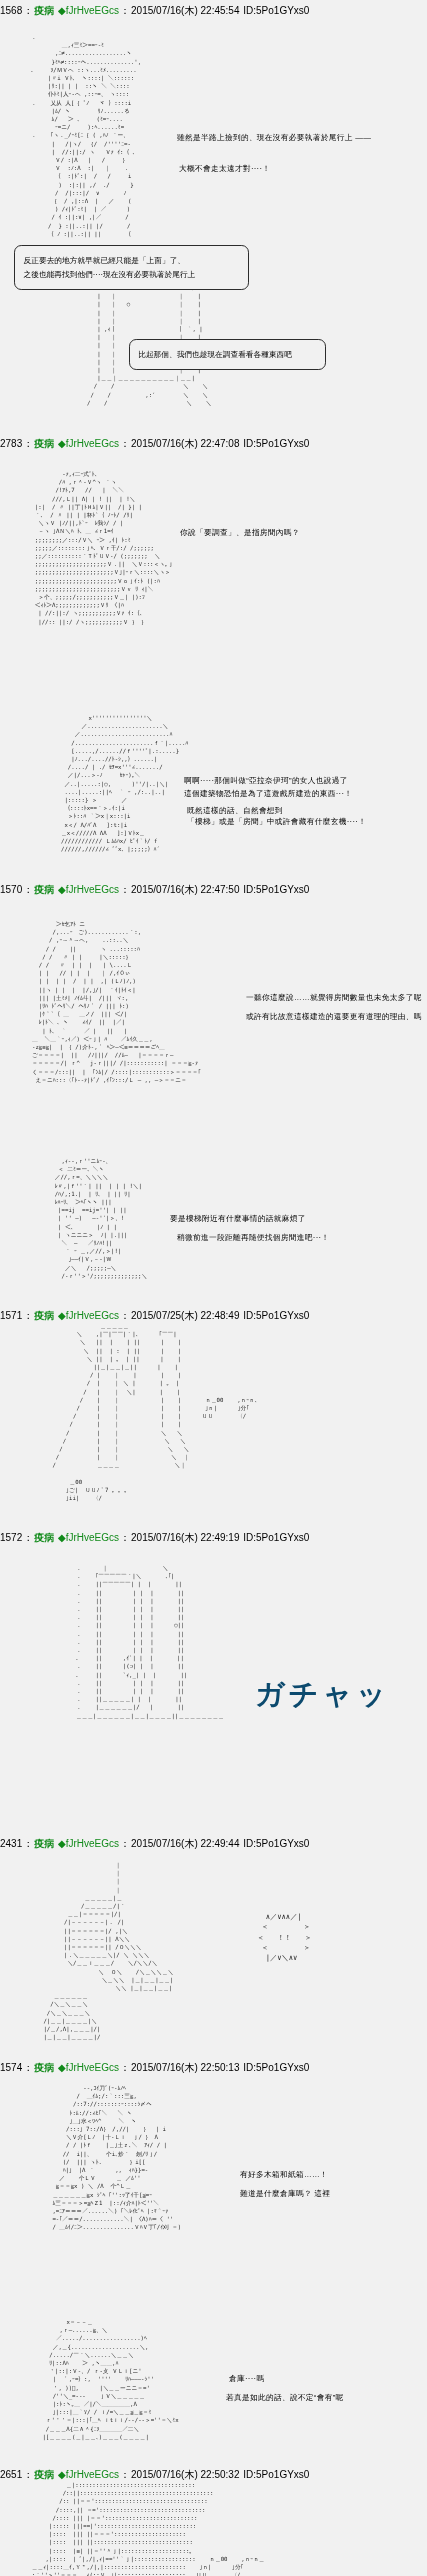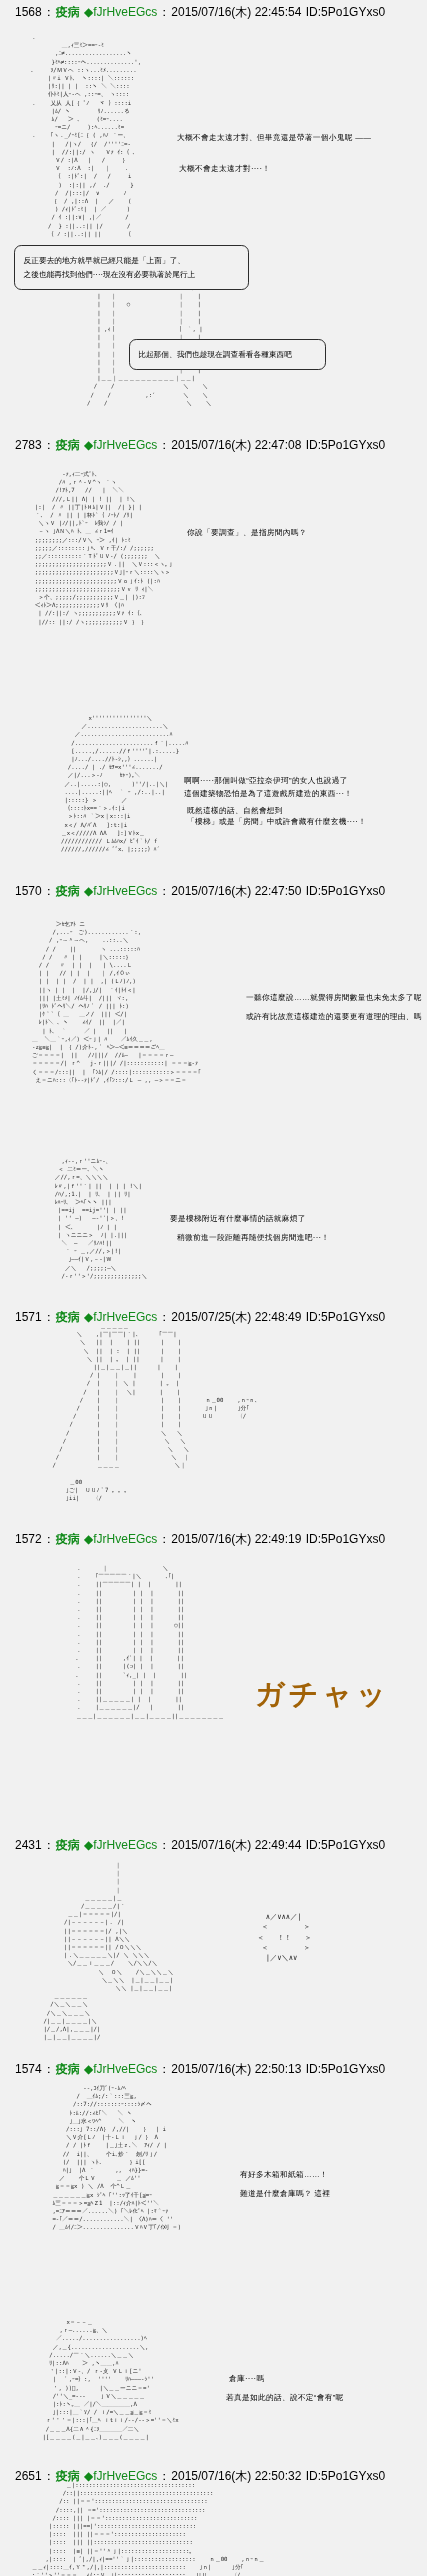--- a/index.html
+++ b/index.html
@@ -1,28 +1,28 @@
 <!DOCTYPE html>
 <html style="font-size:8.2px"><head>
 <meta charset="utf-8">
 <style>
   html,body{margin:0;padding:0;background:#e8e8e8;}
   .page{position:relative;width:428px;height:3148px;background:#f1f1f1;overflow:hidden;
         font-family:"Liberation Sans",sans-serif;color:#111;}
-  .hdr{position:absolute;left:15px;font-size:12px;white-space:nowrap;color:#000;}
+  .hdr{position:absolute;left:0;font-size:10px;white-space:nowrap;color:#000;}
   .hdr span{margin-right:1px;}
   .hdr .nm{color:#118a1a;font-weight:bold;}
   .hdr .tp{color:#118a1a;}
   .aa{position:absolute;margin:0;font-family:"DejaVu Sans Mono",monospace;font-size:5.7px;
       line-height:8.2px;color:#1c1c1c;white-space:pre;}
   .dlg{position:absolute;font-size:7.7px;white-space:pre;color:#000;letter-spacing:0.3px;}
   .bub{position:absolute;border:1px solid #2c2c2c;border-radius:7.2px;background:#f1f1f1;
        display:flex;flex-direction:column;justify-content:center;padding:3.1px 8.2px;
        font-size:7.7px;line-height:13.4px;white-space:pre;color:#000;z-index:3;}
-  .sfx{position:absolute;font-size:29px;font-weight:bold;letter-spacing:4.1px;color:#a16207;
+  .sfx{position:absolute;font-size:29px;font-weight:bold;letter-spacing:4.1px;color:#0c4a6e;
        font-family:Liberation Sans, sans-serif;white-space:nowrap;}
 </style>
 </head>
 <body>
 
 <div class="page">
 
   <div>
     <div class="hdr" style="top:4.1px">
       <span>1568</span><span>：</span><span class="nm">疫病</span>
@@ -47,21 +47,21 @@
        Ｖ/ :|Λ   |   /     ｝
        Ｖ  :ﾉ:Λ  :|   ｜    ．
        ｛  :|ﾄﾞ:|  /   /     i
         )  :|:|| ,/  ./      }
        /  /|:::|/  ∨       ﾉ
       ｛  / ,|::Λ  |   ／    (
        ) /ｨ|ﾄﾞ:ﾐ|  | ／      )
       / ｲ :||:∨| ,|／       /
      /  } :||..:|| |/       /
      ｛ ﾉ :||..:|| ||       ｛</pre>
-    <div class="dlg" style="left:177px;top:133px">大概不會走太遠才對、但畢竟還是帶著一個小鬼呢 ——</div>
+    <div class="dlg" style="left:177px;top:133px">雖然是半路上撿到的、現在沒有必要執著於尾行上 ——</div>
     <div class="dlg" style="left:179px;top:164px">大概不會走太遠才對····！</div>
     <pre class="aa" style="left:87px;top:284px">   ｢￣￣￣￣￣￣￣￣￣￣￣￣￣￣￣｀､
    |   ｜                  ｜    |
    |   ｜   ○              ｜    |
    |   ｜                  ｜    |
    |   ｜                  ｜    |
    | ,ｨ｜                  ｜ ｀, |
    |   ｜                  ｜    |
    |   ｜                  ｜    |
    |   ｜                  ｜    |
@@ -98,21 +98,21 @@
   ;;;;;／::::::::ｊﾍ．Ｖｒ千/:/ /;;;;;;
   ;;／::::::::::｀ＴﾄﾞＵＶ-/ (;;;;;;;  ＼
   ;;;;;;;;;;;;;;;;;;;;;Ｖ．||  ＼Ｖ:::＜ヽ｡ｊ
   ;;;;;;;;;;;;;;;;;;;;;;;Ｖ｣|ｰｒ＼::::＼ヽ＞
   ;;;;;;;;;;;;;;;;;;;;;;;;Ｖｏｊｲ:ﾄ (|:ﾊ
   ;;;;;;;;;;;;;;;;;;;;;;;;;Ｖｖ ﾘ ｨ|＼
    ＞个、;;;;;/;;;;;;;;;;;Ｖ＿| |):ﾌ
   ＜ｨﾄ＞Λ;;;;;;;;;;;;;Ｖﾘ 〈|ﾊ
    | //:||:/ ヽ;;;;;;;;;;;Ｖｧ ｲ:｛、
    |//:: ||:/ /ヽ;;;;;;;;;;;Ｖ ｝ ｝</pre>
-    <div class="dlg" style="left:187px;top:528px">你說「要調查」、是指房間內嗎？</div>
+    <div class="dlg" style="left:180px;top:528px">你說「要調查」、是指房間內嗎？</div>
     <pre class="aa" style="left:61px;top:714px">        x''''''''''''''''＼
       ／......................＼
     ／..........................ﾊ
    /.......................ｆ｀|.....ﾊ
    [.....,/......//ｆ''''ﾞ|.:.....}
    |ﾉ.../....//ﾄ-ｼ,,｝......|
   /..../ | ./ ｾｦ=x'''∠......./
   ／|/...＞-ﾉ     ｾｬｰ)｡＼
  ／..|.....:|○,      )''/|..|＼|
  ....|.....:||ﾍ  ｀ ｰ ,/:..|..|

